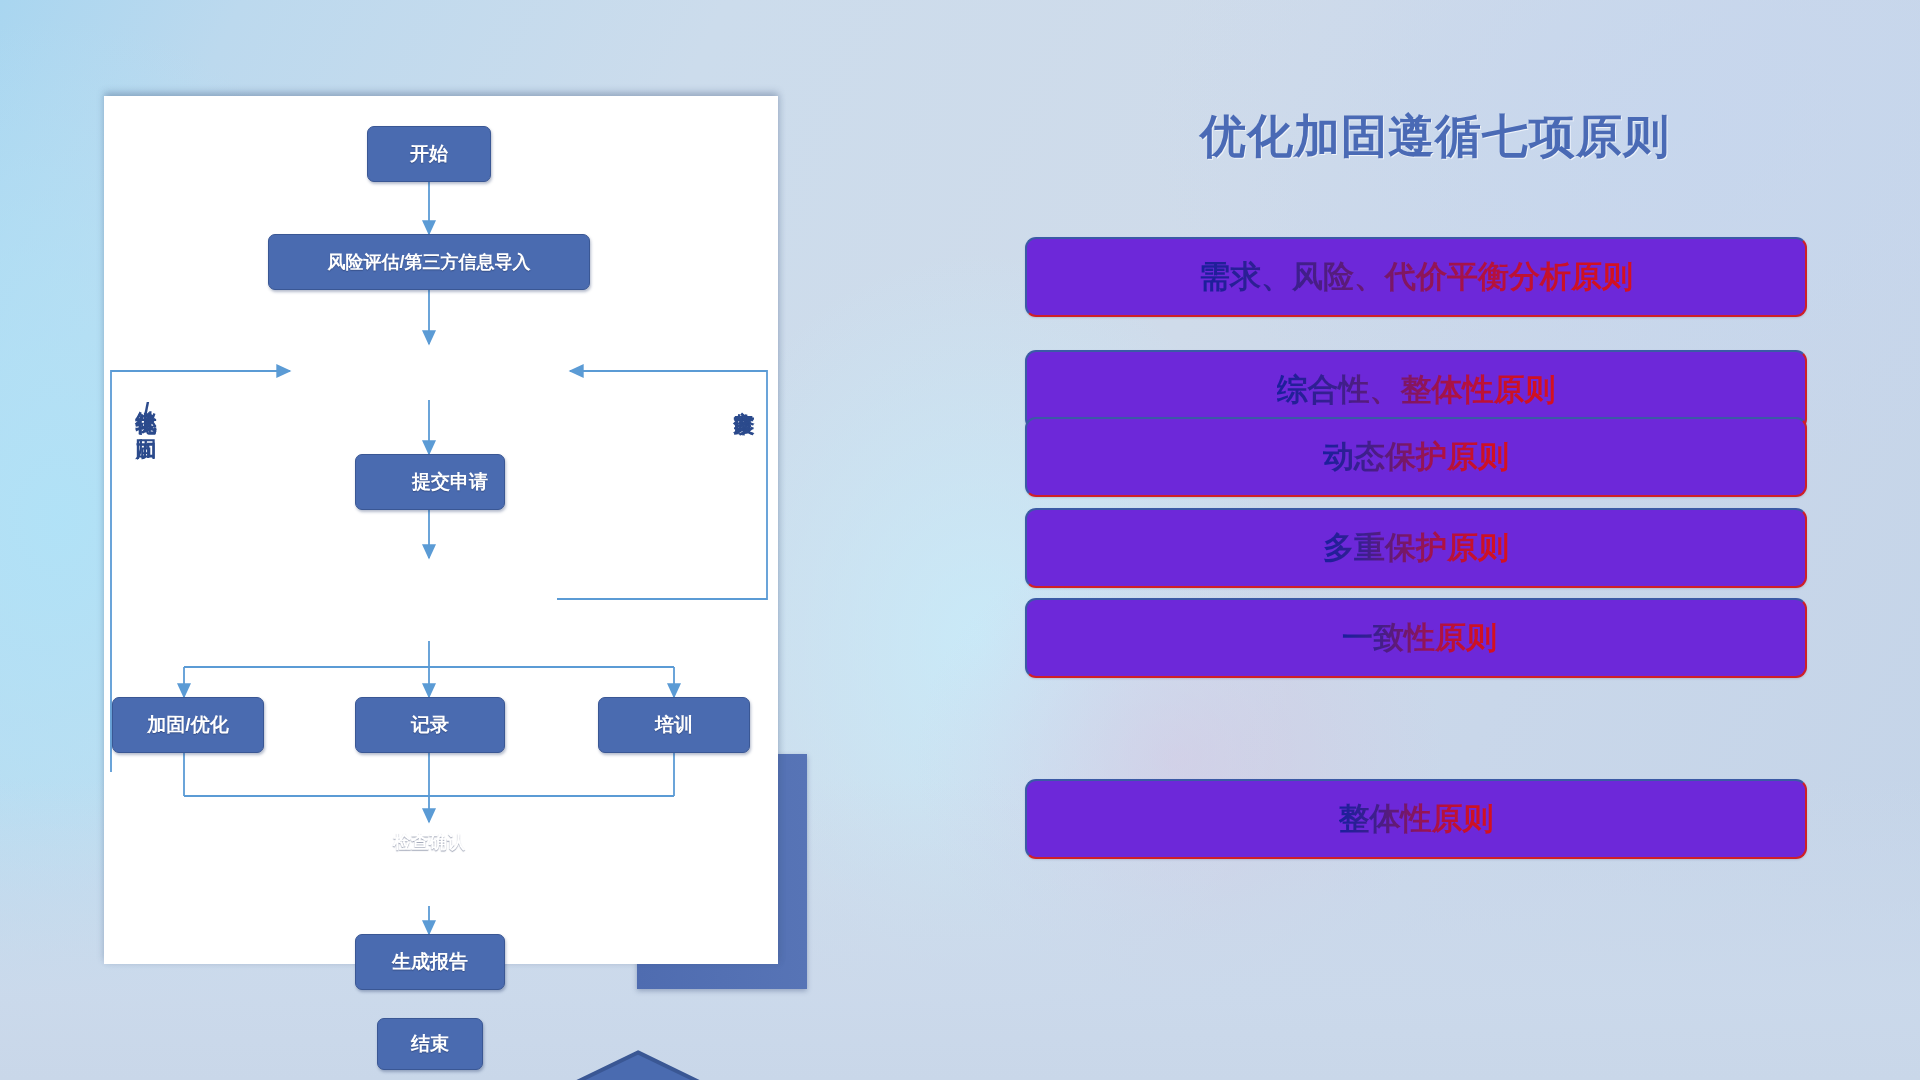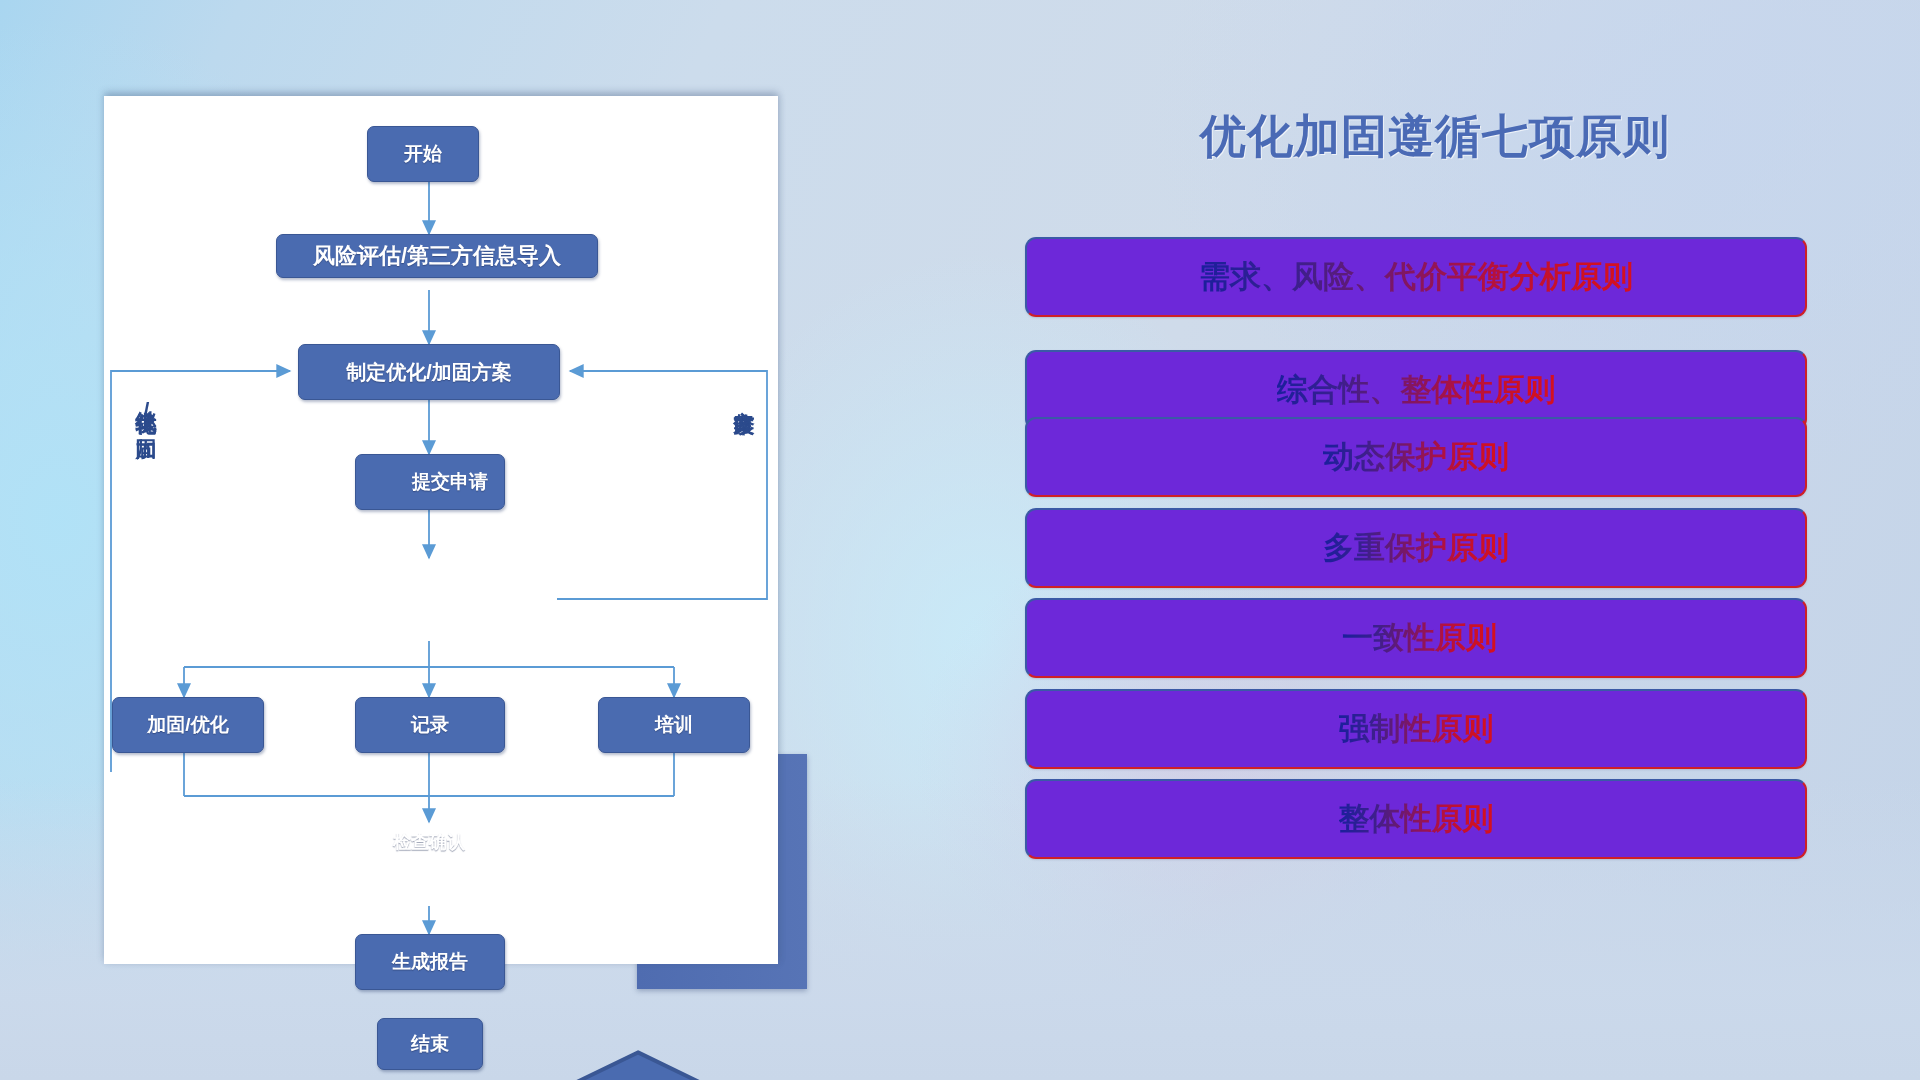--- a/index.html
+++ b/index.html
@@ -152,31 +152,28 @@
   </svg>
 
 
   <div class="diamond-wrap" style="left:197px;top:683px;width:256px;height:126px;">
     <svg width="256" height="126" viewBox="0 0 256 126">
       <polygon points="128,2 254,63 128,124 2,63" fill="#4a6bb0" stroke="#3a5794" stroke-width="1.5"></polygon>
     </svg>
     <div class="dlabel">检查确认</div>
   </div>
 
-  <div class="node rect" style="left:263px;top:30px;width:112px;height:56px;font-size:19px;">
+  <div class="node rect" style="left:263px;top:30px;width:124px;height:56px;font-size:19px;">
     <span>开始</span>
   </div>
 
-  <div class="node rect" style="left:172px;top:138px;width:322px;height:44px;font-size:22px;">
+  <div class="node rect" style="left:164px;top:138px;width:322px;height:56px;font-size:18px;">
     <span>风险评估/第三方信息导入</span>
   </div>
 
-  <div class="node rect" style="left:194px;top:248px;width:262px;height:56px;font-size:20px;">
-    <span>制定优化/加固方案</span>
-  </div>
 
   <div class="node rect" style="left:251px;top:358px;width:150px;height:56px;font-size:19px;padding-left:40px;">
     <span>提交申请</span>
   </div>
 
   <div class="node rect" style="left:8px;top:601px;width:152px;height:56px;font-size:19px;">
     <span>加固/优化</span>
   </div>
 
   <div class="node rect" style="left:251px;top:601px;width:150px;height:56px;font-size:19px;">
@@ -212,20 +209,17 @@
   </div>
   <div class="principle" style="top:317px;">
     <span class="ptext">动态保护原则</span>
   </div>
   <div class="principle" style="top:408px;">
     <span class="ptext">多重保护原则</span>
   </div>
   <div class="principle" style="top:498px;padding-left:7px;">
     <span class="ptext">一致性原则</span>
   </div>
-  <div class="principle" style="top:589px;">
-    <span class="ptext">强制性原则</span>
-  </div>
   <div class="principle" style="top:679px;">
     <span class="ptext">整体性原则</span>
   </div>
 
 </div>
 
 </body></html>

